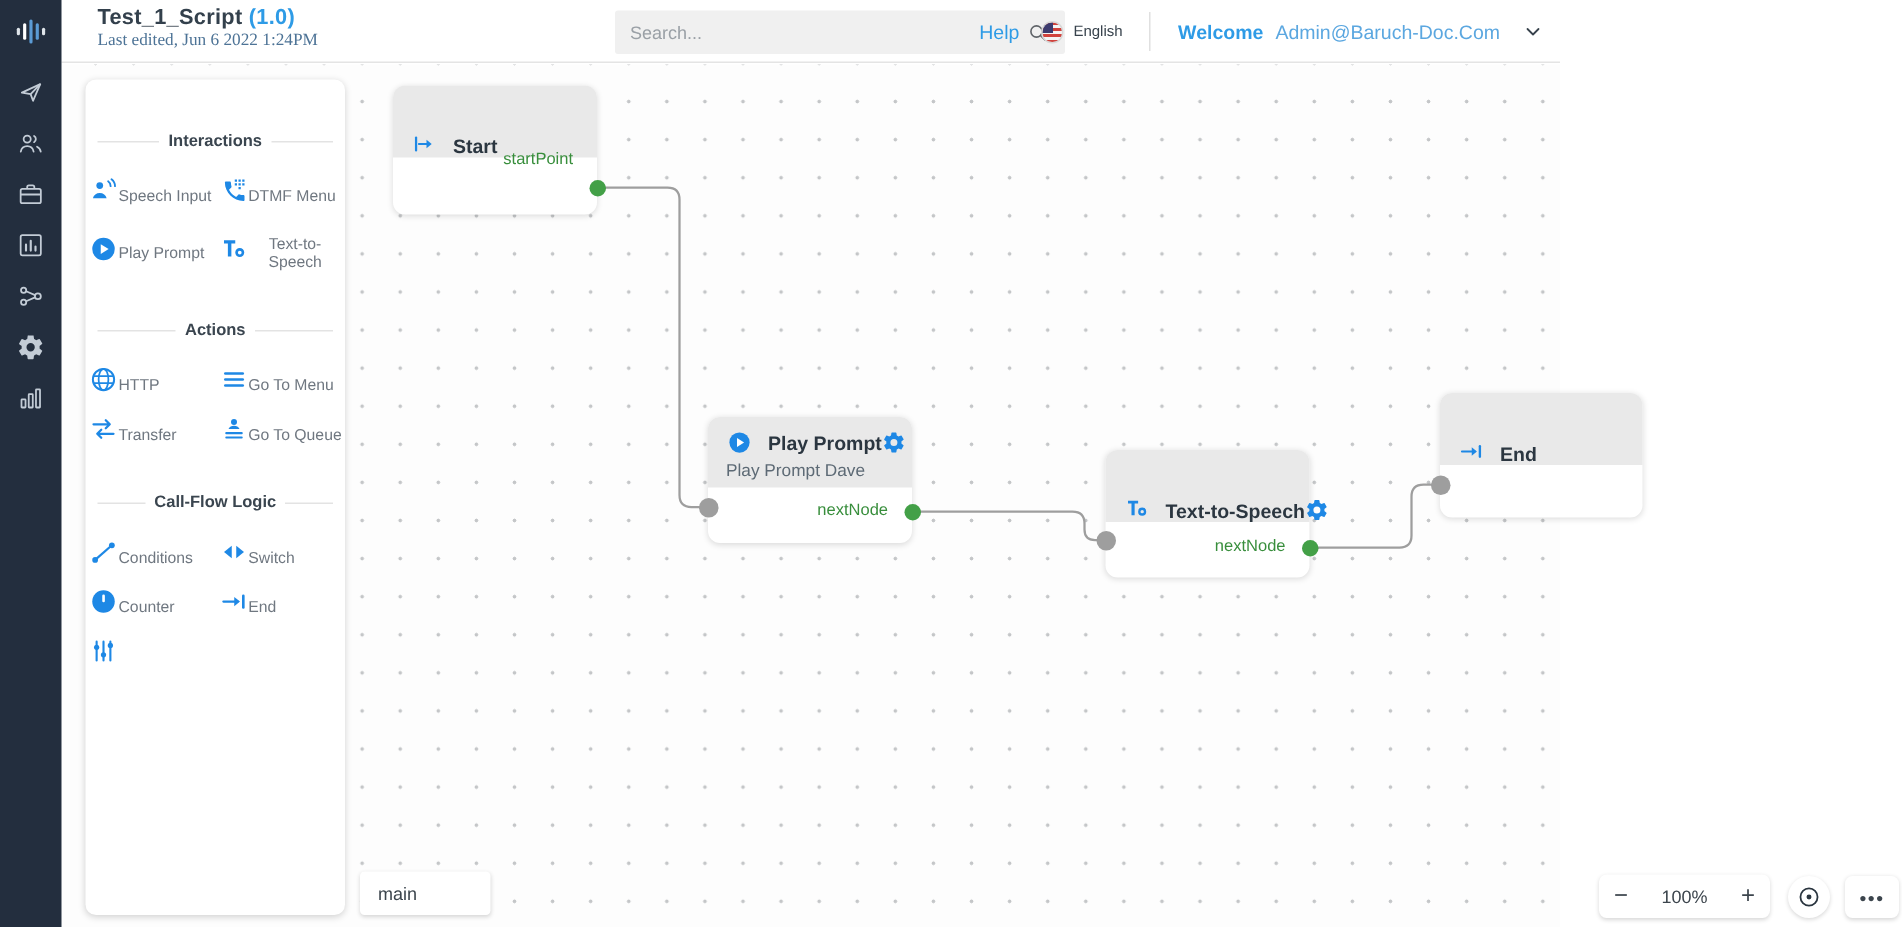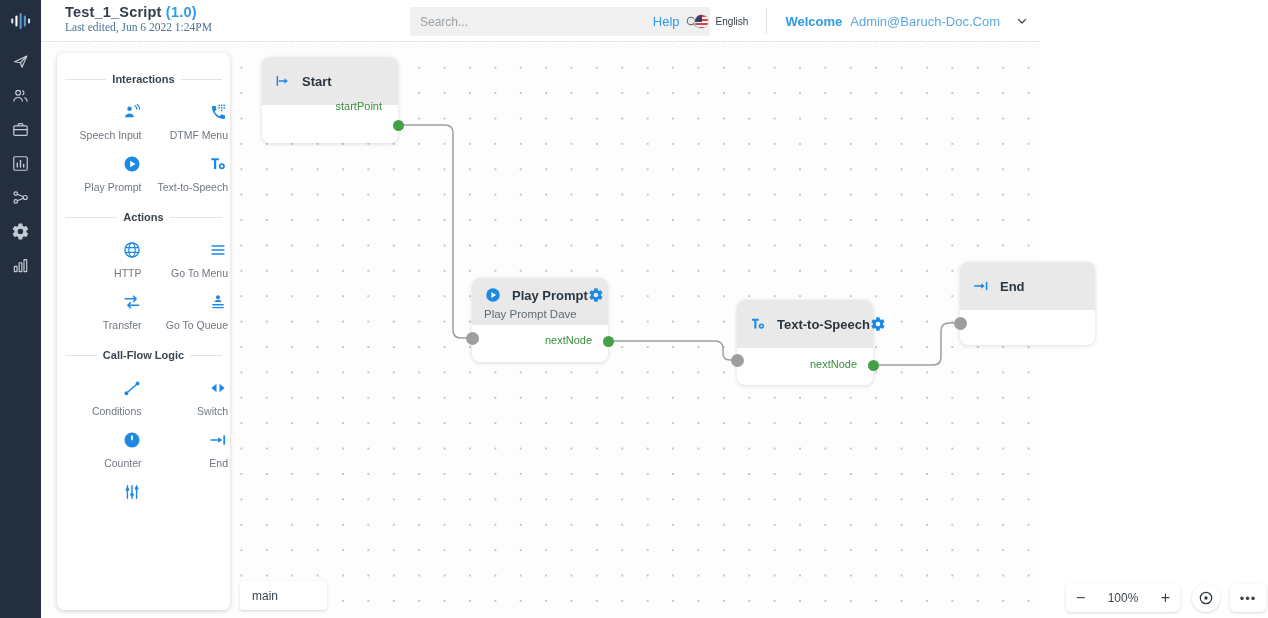--- a/index.html
+++ b/index.html
@@ -35,34 +35,34 @@
   .chev { width:16px; height:16px; color:#37424c; cursor:pointer; }
 
   
   .canvas { position:absolute; left:41px; top:43px; right:0; bottom:0; background:#fdfdfd;
     background-image:radial-gradient(circle, #c4c6c8 1.1px, transparent 1.45px);
     background-size:25.4px 25.4px; background-position:10px 12px; }
 
   
   .palette { position:absolute; left:57px; top:53px; width:173px; height:557px; background:#fff; border-radius:7px;
     box-shadow:0 1px 5px rgba(0,0,0,.18); z-index:10; padding-top:8px; overflow:hidden; }
-  .sec-head { display:flex; align-items:center; gap:6px; margin:12px 8px 10px; }
+  .sec-head { display:flex; align-items:center; gap:6px; margin:27px 8px 10px; }
   .sec-head .line { flex:1; height:1px; background:#e3e3e3; }
   .sec-title { font-size:11px; font-weight:bold; color:#3a454f; white-space:nowrap; }
   .sec-items { display:grid; grid-template-columns:1fr 1fr; }
-  .pal-item { display:flex; flex-direction:column; align-items:flex-end; padding:7px 2px 6px; cursor:grab; }
+  .pal-item { display:flex; flex-direction:row; align-items:center; padding:7px 2px 6px; cursor:grab; }
   .pal-icon { width:20px; height:20px; color:#1e88e5; display:flex; align-items:center; justify-content:center; }
   .pal-icon svg { width:20px; height:20px; }
   .pal-label { margin-top:7px; font-size:10.5px; color:#6f7780; text-align:center; }
 
   
   .node { position:absolute; border-radius:8px; background:#fff; box-shadow:0 1px 4px rgba(0,0,0,.14); z-index:4; cursor:pointer; }
   .node-header { background:#e9e9e9; border-radius:8px 8px 0 0; position:relative; }
   .node-title-row { display:flex; align-items:center; padding:0 12px; height:34px; }
-  .node-only-title .node-title-row { height:100%; }
+  .node-only-title .node-title-row { height:100%;align-items:flex-end; }
   .node-icon { width:18px; height:18px; color:#1e88e5; margin-right:10px; flex:none; }
   .node-icon svg { width:18px; height:18px; }
   .node-title { font-size:13px; font-weight:bold; color:#2b3640; white-space:nowrap; }
   .node-gear { width:16px; height:16px; color:#1e88e5; margin-left:auto; cursor:pointer; }
   .node-gear svg { width:16px; height:16px; }
   .node-subtitle { font-size:11.5px; color:#5d6a75; padding:0 12px 8px; margin-top:-4px; }
   .port-label { position:absolute; right:16px; font-size:11px; color:#388e3c; }
   .port { position:absolute; border-radius:50%; z-index:6; cursor:crosshair; }
   .port.out { width:11px; height:11px; background:#43a047; }
   .port.in { width:13px; height:13px; background:#9e9e9e; }

